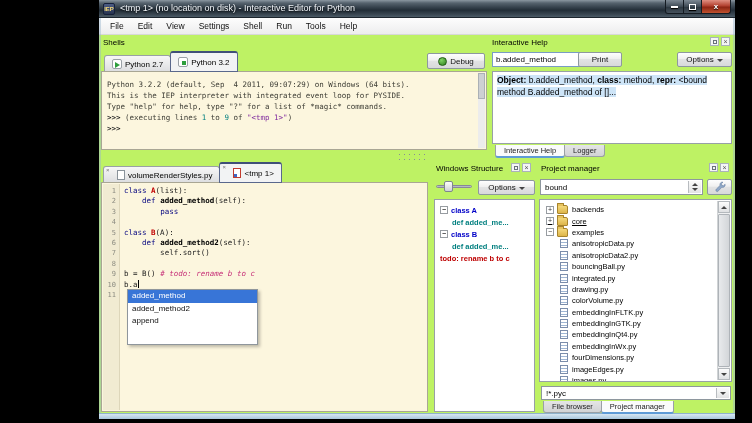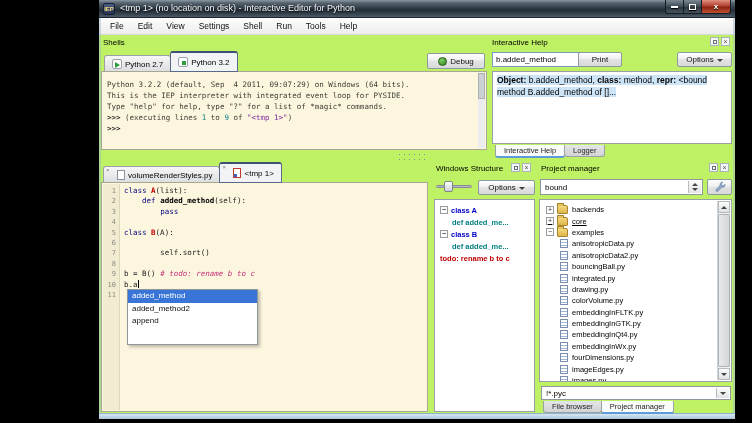--- a/index.html
+++ b/index.html
@@ -241,21 +241,21 @@
       </div>
     </div>
   <div class="cream-box" style="left:2px; top:182px; width:327px; height:230px;">
     <div class="gutter"></div>
     <div id="code-rows" class="mono">
         <div class="crow"><span class="lnum">1</span><span class="ccode"><span class="kw">class</span><span> </span><span class="cls">A</span><span>(list):</span></span></div>
         <div class="crow"><span class="lnum">2</span><span class="ccode"><span>    </span><span class="kw">def</span><span> </span><span class="fn">added_method</span><span>(self):</span></span></div>
         <div class="crow"><span class="lnum">3</span><span class="ccode"><span>        </span><span class="kw">pass</span></span></div>
         <div class="crow"><span class="lnum">4</span><span class="ccode"></span></div>
         <div class="crow"><span class="lnum">5</span><span class="ccode"><span class="kw">class</span><span> </span><span class="cls">B</span><span>(A):</span></span></div>
-        <div class="crow"><span class="lnum">6</span></div>
+        <div class="crow"><span class="lnum">6</span><span class="ccode"><span>    </span><span class="kw">def</span><span> </span><span class="fn">added_method2</span><span>(self):</span></span></div>
         <div class="crow"><span class="lnum">7</span><span class="ccode"><span>        self.sort()</span></span></div>
         <div class="crow"><span class="lnum">8</span><span class="ccode"></span></div>
         <div class="crow"><span class="lnum">9</span><span class="ccode"><span>b = B() </span><span class="cm"># todo: rename b to c</span></span></div>
         <div class="crow"><span class="lnum">10</span><span class="ccode"><span>b.a</span><span class="caret"></span></span></div>
         <div class="crow"><span class="lnum">11</span><span class="ccode"></span></div>
       </div>
   </div>
   <div class="autocomplete" style="left:28px; top:289px; width:131px; height:56px;" id="autocomplete">
       <div class="ac-item sel">added_method</div>
       <div class="ac-item">added_method2</div>

